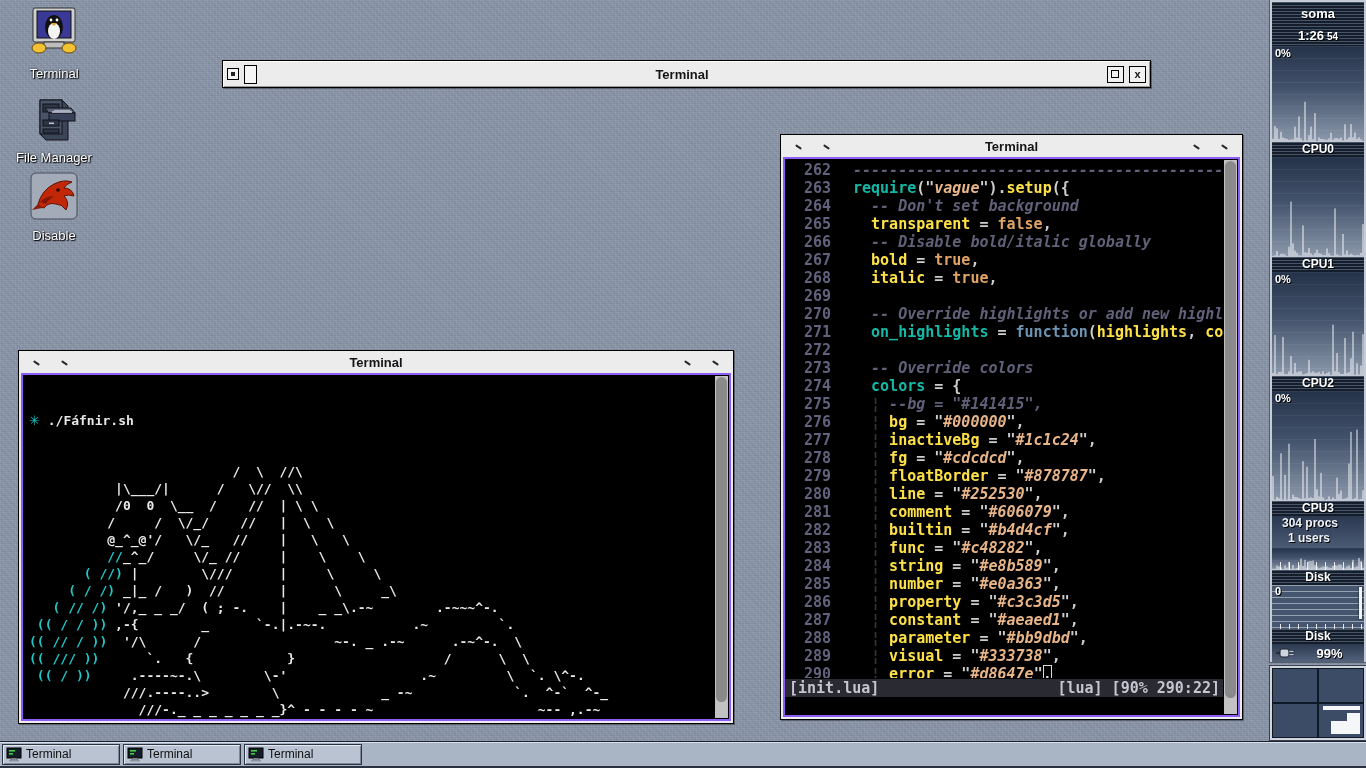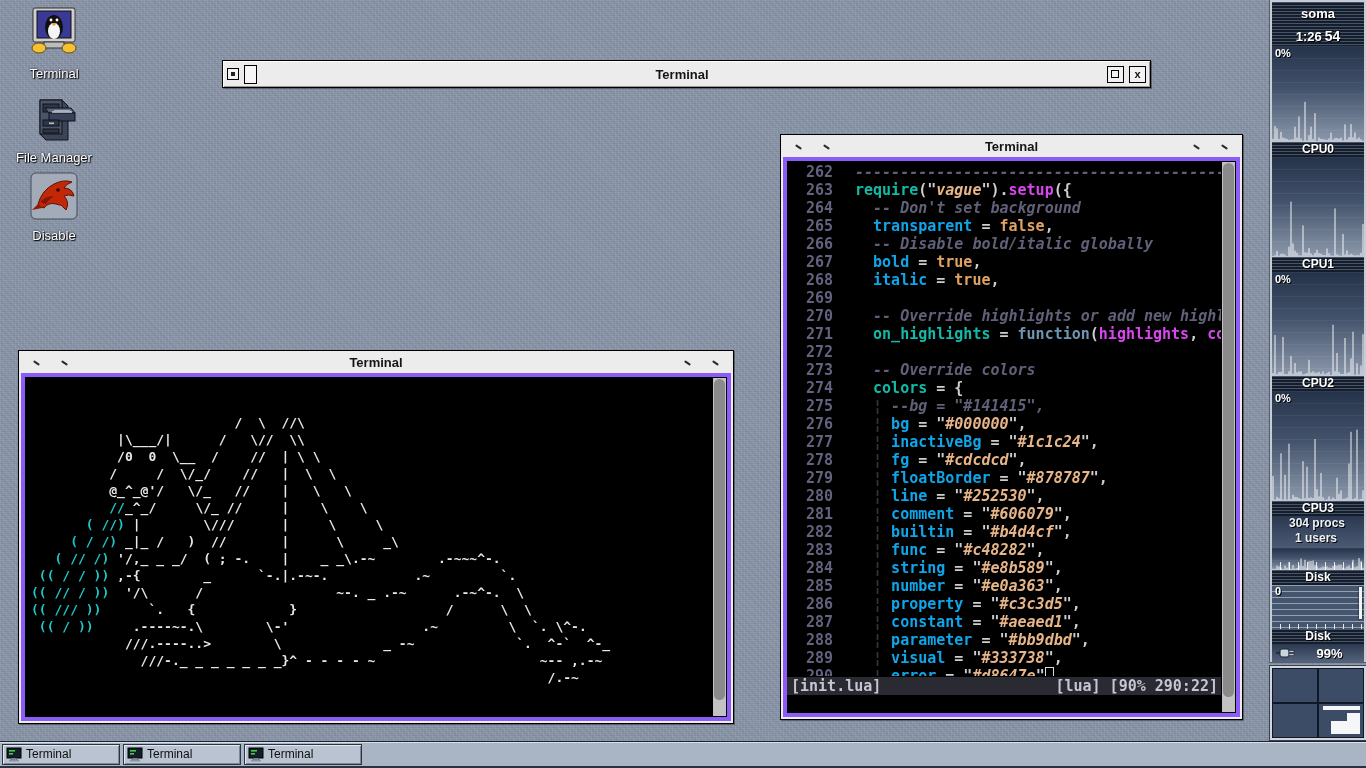--- a/index.html
+++ b/index.html
@@ -14,21 +14,21 @@
   }
   
   .desk-icon{position:absolute;width:88px;text-align:center;cursor:default;}
   .desk-icon .glyph{display:inline-block;}
   .desk-icon .lbl{display:block;margin-top:2px;color:#fff;font-size:13px;text-shadow:1px 1px 1px #000,0 0 2px #000;}
   
   .window{position:absolute;border:1px solid #000;background:#ececec;padding:2px;box-shadow:1px 1px 0 rgba(0,0,0,.35);}
   .titlebar{position:relative;height:19px;line-height:19px;text-align:center;font-size:13px;font-weight:bold;color:#151515;background:#ececec;}
   .tick{position:absolute;top:9px;width:7px;height:2px;background:#2a2a2a;border-radius:2px;transform:rotate(35deg);}
   .tick.t1{left:12px}.tick.t2{left:40px}.tick.t3{right:40px}.tick.t4{right:12px}
-  .term-content{position:absolute;left:2px;right:2px;top:22px;bottom:2px;border:4px solid #8b5cf6;background:#000;overflow:hidden;}
+  .term-content{position:absolute;left:2px;right:2px;top:22px;bottom:2px;border:2px solid #8b5cf6;background:#000;overflow:hidden;}
   .term-scroll{position:absolute;top:1px;bottom:1px;right:1px;width:13px;background:#c2c2c2;border-left:1px solid #000;}
   .term-thumb{position:absolute;top:1px;left:1px;right:1px;height:95%;background:#8a8a8a;border-radius:6px;}
   
   #shaded-window{left:222px;top:60px;width:919px;height:22px;display:flex;align-items:center;padding:2px 4px;box-shadow:inset 1px 1px 0 #fff, inset -1px -1px 0 #9a9a9a,1px 1px 0 rgba(0,0,0,.35);}
   #shaded-window .sh-title{flex:1;text-align:center;font-size:13px;font-weight:bold;color:#151515;}
   .mini-menu-btn{width:10px;height:10px;border:1px solid #000;background:#f2f2f2;position:relative;margin-right:5px;}
   .mini-menu-btn::after{content:"";position:absolute;left:3px;top:3px;width:4px;height:4px;background:#222;}
   .mini-tall-btn{width:11px;height:17px;border:1px solid #000;background:#f6f6f6;margin-right:5px;}
   .restore-btn{width:15px;height:15px;border:1px solid #000;background:#f2f2f2;position:relative;margin-left:5px;}
   .restore-btn::after{content:"";position:absolute;left:3px;top:3px;width:6px;height:6px;border:1px solid #000;}
@@ -44,41 +44,41 @@
   #editor-lines{position:absolute;left:0;right:14px;top:2px;bottom:37px;overflow:hidden;
     font-family:"DejaVu Sans Mono",monospace;font-weight:bold;font-size:15px;line-height:18px;white-space:pre;}
   .code-line{display:flex;height:18px;}
   .gutter{flex:none;width:46px;margin-right:22px;text-align:right;color:#62627e;}
   .code-text{flex:1;overflow:hidden;white-space:pre;}
   .t-cm{color:#606079;font-style:italic}
   .t-fn{color:#14b8a6}
   .t-kw{color:#6e94b2}
   .t-sq{color:#cdcdcd}
   .t-st{color:#e8b589;font-style:italic}
-  .t-pr{color:#0ea5e9}
+  .t-pr{color:#fde047}
   .t-nu{color:#e0a363}
-  .t-pa{color:#d946ef}
+  .t-pa{color:#fde047}
   .t-gd{color:#34343f}
   .t-cu{color:#cdcdcd;box-shadow:inset 0 0 0 1px #dcdcdc;display:inline-block;}
   .ed-status{position:absolute;left:0;right:14px;bottom:18px;height:18px;background:#2a2a33;color:#c6c6d2;
     font-family:"DejaVu Sans Mono",monospace;font-weight:bold;font-size:15px;line-height:18px;display:flex;justify-content:space-between;padding:0 4px;box-sizing:border-box;align-items:flex-end;}
   .ed-cmdline{position:absolute;left:0;right:14px;bottom:0;height:18px;background:#000;}
   
   #gkrellm{position:absolute;left:1270px;top:0;width:96px;height:662px;border:2px solid #c6ccd6;outline:1px solid #555e6d;box-sizing:border-box;background:#2a3850;display:flex;flex-direction:column;}
   .krell-bar{flex:none;background:repeating-linear-gradient(180deg,#46556a 0 1px,#141d29 1px 3px);color:#fff;text-align:center;font-weight:bold;text-shadow:1px 1px 0 #000;}
   .host-bar{height:24px;line-height:24px;font-size:13px;}
   .clock-bar{height:20px;line-height:20px;font-size:13px;}
-  .clock-bar .secs{font-size:14px;margin-left:3px;}
+  .clock-bar .secs{font-size:10px;margin-left:3px;}
   .cpu-label{height:15px;line-height:15px;font-size:12px;}
   .chart{flex:none;position:relative;overflow:hidden;
     background:linear-gradient(180deg,#243349 0%,#44536c 45%,#8c99ac 100%);}
   .chart::before{content:"";position:absolute;inset:0;background:repeating-linear-gradient(180deg,rgba(255,255,255,.05) 0 1px,transparent 1px 12px);}
   .chart .pct{position:absolute;top:1px;left:3px;font-size:11px;font-weight:bold;color:#fff;text-shadow:1px 1px 0 #000;z-index:2;}
   .chart svg{position:absolute;left:0;bottom:0;}
-  .proc-text{flex:none;height:32px;background:linear-gradient(180deg,#2a3950,#4c5b74);color:#eef2f8;font-size:12px;font-weight:bold;text-shadow:1px 1px 0 #000;padding-left:17px;line-height:15px;}
+  .proc-text{flex:none;height:32px;background:linear-gradient(180deg,#2a3950,#4c5b74);color:#eef2f8;font-size:12px;font-weight:bold;text-shadow:1px 1px 0 #000;padding-left:10px;line-height:15px;}
   .ticks{position:absolute;left:0;right:0;bottom:0;height:8px;background:repeating-linear-gradient(90deg,transparent 0 8px,rgba(255,255,255,.85) 8px 9px);}
   .disk-chart{flex:none;position:relative;height:44px;background:
     repeating-linear-gradient(180deg,#93a0b2 0 1px,#45566e 1px 6px);}
   .disk-chart .zero{position:absolute;top:0;left:3px;font-size:11px;font-weight:bold;color:#fff;text-shadow:1px 1px 0 #000;}
   .disk-chart .krell-slider{position:absolute;right:2px;top:2px;width:3px;height:32px;background:#f2f5f8;box-shadow:0 0 2px #000;}
   .disk-chart .ticks{height:5px;}
   .power-row{flex:none;height:18px;background:linear-gradient(180deg,#2a3950,#55647c);display:flex;align-items:center;color:#fff;font-size:13px;font-weight:bold;text-shadow:1px 1px 0 #000;}
   .power-row .val{flex:1;text-align:center;}
   
   #pager{position:absolute;left:1270px;top:666px;width:96px;height:74px;border:2px solid #d0d4dc;outline:1px solid #3a4150;box-sizing:border-box;background:#0e1826;display:grid;grid-template-columns:1fr 1fr;grid-template-rows:1fr 1fr;gap:2px;padding:1px;}
@@ -152,20 +152,21 @@
 <div class="window" id="ascii-window">
   <div class="titlebar">
     <span class="tick t1"></span>
     <span class="tick t2"></span>
     <span>Terminal</span>
     <span class="tick t3"></span>
     <span class="tick t4"></span>
   </div>
   <div class="term-content">
     <div id="ascii-body">
+      <div class="cmd-line"><span class="star">✳</span> <span>./Fáfnir.sh</span></div>
       <div id="ascii-art"><div class="art-line"><span class="a-w">                          /  \  //\</span></div><div class="art-line"><span class="a-w">           |\___/|      /   \//  \\</span></div><div class="art-line"><span class="a-w">           /0  0  \__  /    //  | \ \</span></div><div class="art-line"><span class="a-w">          /     /  \/_/    //   |  \  \</span></div><div class="art-line"><span class="a-w">          @_^_@'/   \/_   //    |   \   \</span></div><div class="art-line"><span class="a-w">          </span><span class="a-c">//</span><span class="a-w">_^_/     \/_ //     |    \    \</span></div><div class="art-line"><span class="a-w">       </span><span class="a-c">( //)</span><span class="a-w"> |        \///      |     \     \</span></div><div class="art-line"><span class="a-w">     </span><span class="a-c">( / /)</span><span class="a-w"> _|_ /   )  //       |      \     _\</span></div><div class="art-line"><span class="a-w">   </span><span class="a-c">( // /)</span><span class="a-w"> '/,_ _ _/  ( ; -.    |    _ _\.-~        .-~~~^-.</span></div><div class="art-line"><span class="a-w"> </span><span class="a-c">(( / / ))</span><span class="a-w"> ,-{        _      `-.|.-~-.           .~         `.</span></div><div class="art-line"><span class="a-c">(( // / ))</span><span class="a-w">  '/\      /                 ~-. _ .-~      .-~^-.  \</span></div><div class="art-line"><span class="a-c">(( /// ))</span><span class="a-w">      `.   {            }                   /      \  \</span></div><div class="art-line"><span class="a-w"> </span><span class="a-c">(( / ))</span><span class="a-w">     .----~-.\        \-'                 .~         \  `. \^-.</span></div><div class="art-line"><span class="a-w">            ///.----..&gt;        \             _ -~             `.  ^-`  ^-_</span></div><div class="art-line"><span class="a-w">              ///-._ _ _ _ _ _ _}^ - - - - ~                     ~-- ,.-~</span></div><div class="art-line"><span class="a-w">                                                                  /.-~</span></div></div>
       
       
     </div>
     <div class="term-scroll">
         <div class="term-thumb"></div>
       </div>
   </div>
 </div>
 

